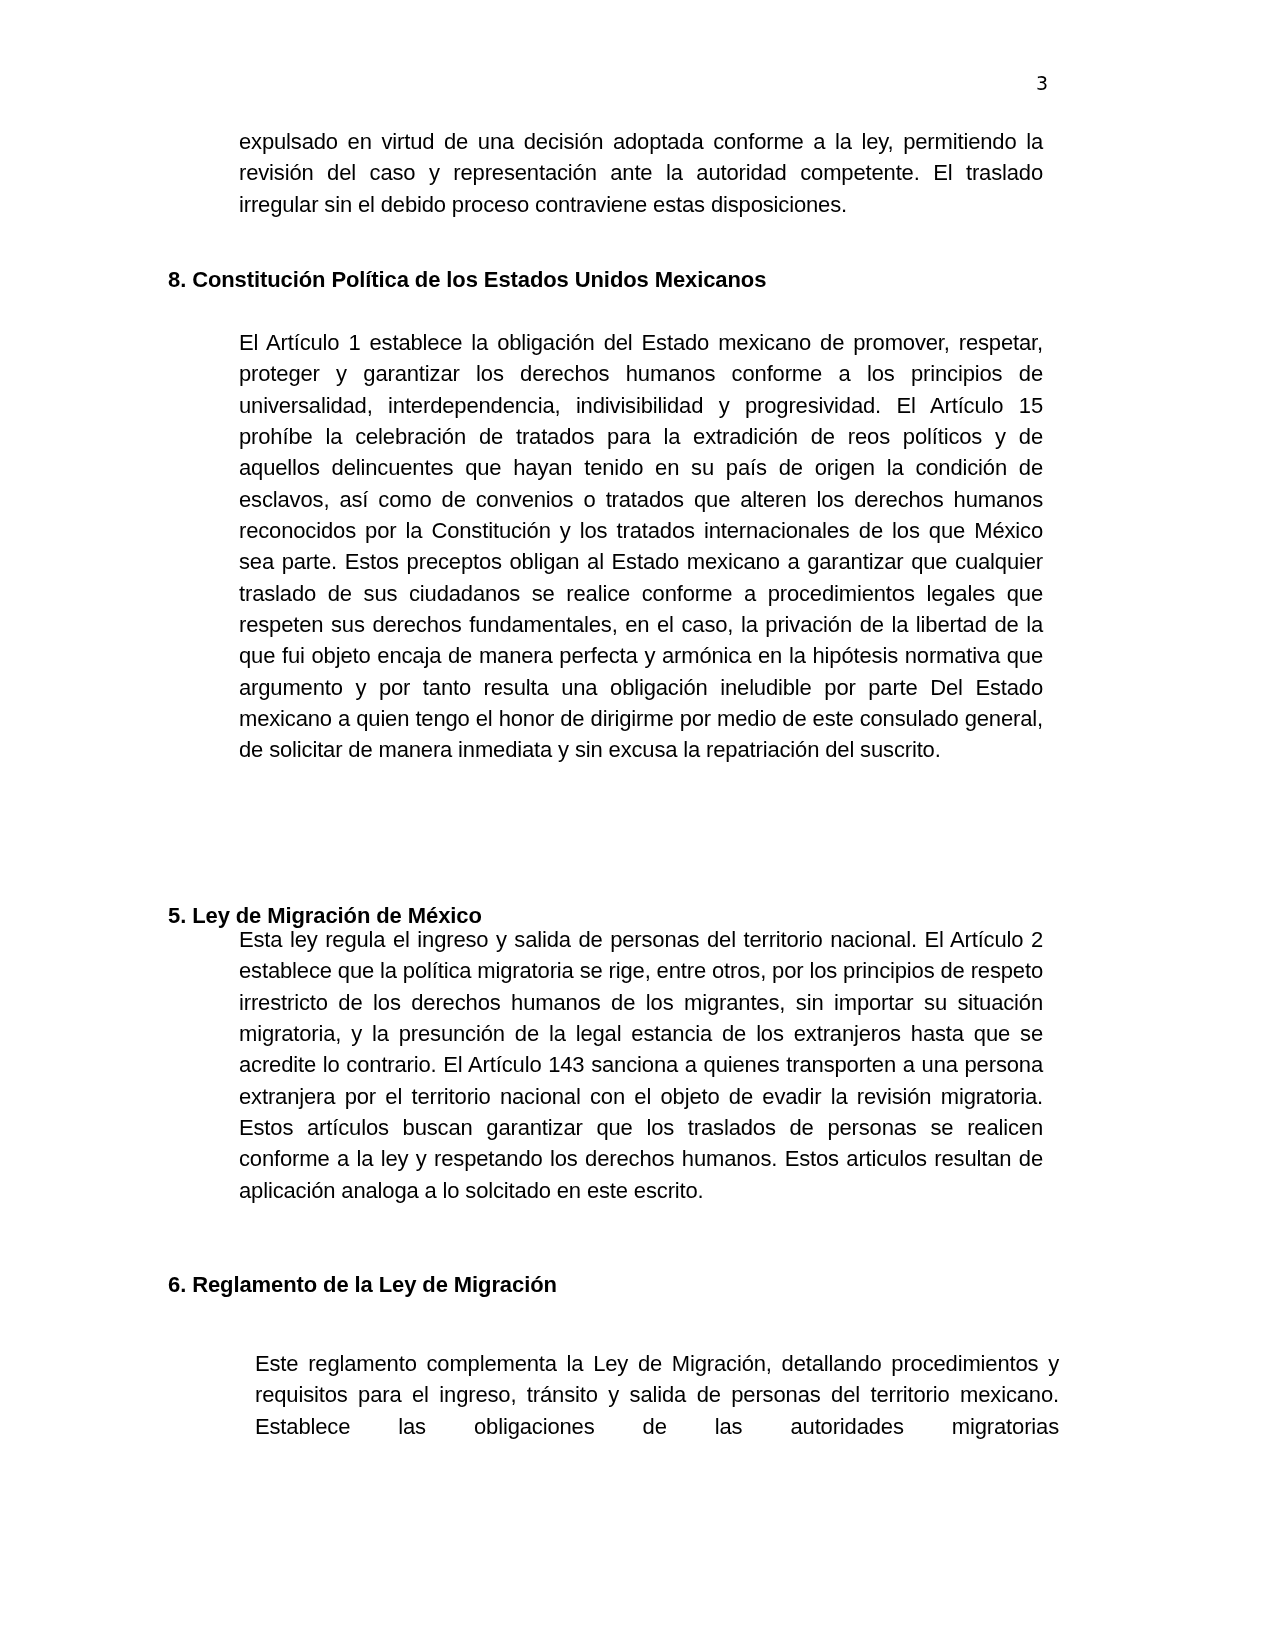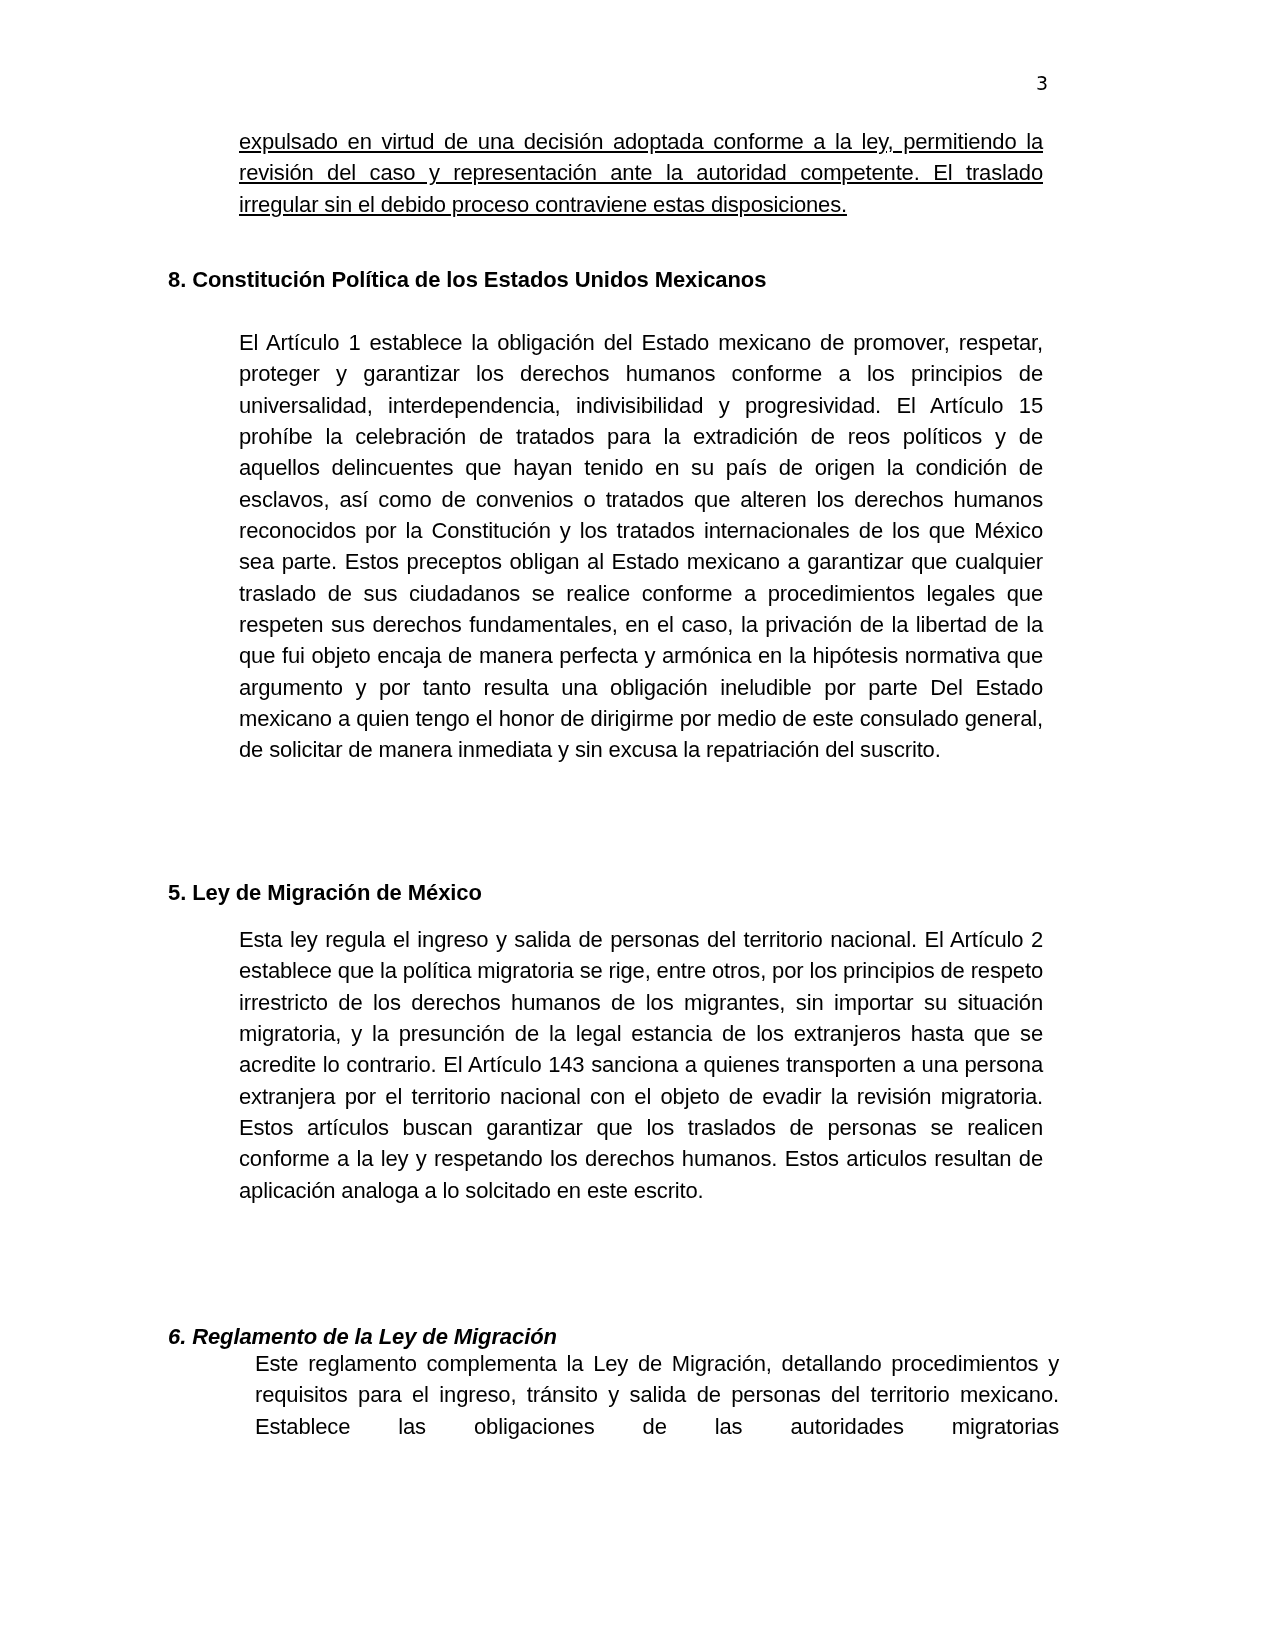--- a/index.html
+++ b/index.html
@@ -20,25 +20,25 @@
     position: absolute; left: 168px; font-size: 22px; font-weight: bold;
     line-height: 31px; letter-spacing: -0.1px;
   }
   b { font-weight: normal; }
 </style>
 </head>
 <body>
 
 <div class="page-number">3</div>
 
-<p class="para" style="top:126px; margin:0;text-decoration:underline;">expulsado en virtud de una decisión adoptada conforme a la ley, permitiendo la revisión del caso y representación ante la autoridad competente. El traslado irregular sin el debido proceso contraviene estas disposiciones.</p>
+<p class="para" style="top:126px; margin:0;">expulsado en virtud de una decisión adoptada conforme a la ley, permitiendo la revisión del caso y representación ante la autoridad competente. El traslado irregular sin el debido proceso contraviene estas disposiciones.</p>
 
 <div class="heading" style="top:264px;">8. Constitución Política de los Estados Unidos Mexicanos</div>
 
 <p class="para" style="top:327px; margin:0;"><span>El </span><b>Artículo 1</b><span> establece la obligación del Estado mexicano de promover, respetar, proteger y garantizar los derechos humanos conforme a los principios de universalidad, interdependencia, indivisibilidad y progresividad. El </span><b>Artículo 15</b><span> prohíbe la celebración de tratados para la extradición de reos políticos y de aquellos delincuentes que hayan tenido en su país de origen la condición de esclavos, así como de convenios o tratados que alteren los derechos humanos reconocidos por la Constitución y los tratados internacionales de los que México sea parte. Estos preceptos obligan al Estado mexicano a garantizar que cualquier traslado de sus ciudadanos se realice conforme a procedimientos legales que respeten sus derechos fundamentales, en el caso, la privación de la libertad de la que fui objeto encaja de manera perfecta y armónica en la hipótesis normativa que argumento y por tanto resulta una obligación ineludible por parte Del Estado mexicano a quien tengo el honor de dirigirme por medio de este consulado general, de solicitar de manera inmediata y sin excusa la repatriación del suscrito.</span></p>
 
-<div class="heading" style="top:877px;text-align:right;">5. Ley de Migración de México</div>
+<div class="heading" style="top:900px;text-align:right;">5. Ley de Migración de México</div>
 
 <p class="para" style="top:924px; margin:0;"><span>Esta ley regula el ingreso y salida de personas del territorio nacional. El </span><b>Artículo 2</b><span> establece que la política migratoria se rige, entre otros, por los principios de respeto irrestricto de los derechos humanos de los migrantes, sin importar su situación migratoria, y la presunción de la legal estancia de los extranjeros hasta que se acredite lo contrario. El </span><b>Artículo 143</b><span> sanciona a quienes transporten a una persona extranjera por el territorio nacional con el objeto de evadir la revisión migratoria. Estos artículos buscan garantizar que los traslados de personas se realicen conforme a la ley y respetando los derechos humanos. Estos articulos resultan de aplicación analoga a lo solcitado en este escrito.</span></p>
 
-<div class="heading" style="top:1321px;font-style:italic;">6. Reglamento de la Ley de Migración</div>
+<div class="heading" style="top:1269px;">6. Reglamento de la Ley de Migración</div>
 
 <p class="para" style="top:1332px; margin:16px; text-align-last: justify;">Este reglamento complementa la Ley de Migración, detallando procedimientos y requisitos para el ingreso, tránsito y salida de personas del territorio mexicano. Establece las obligaciones de las autoridades migratorias</p>
 
 </body></html>

